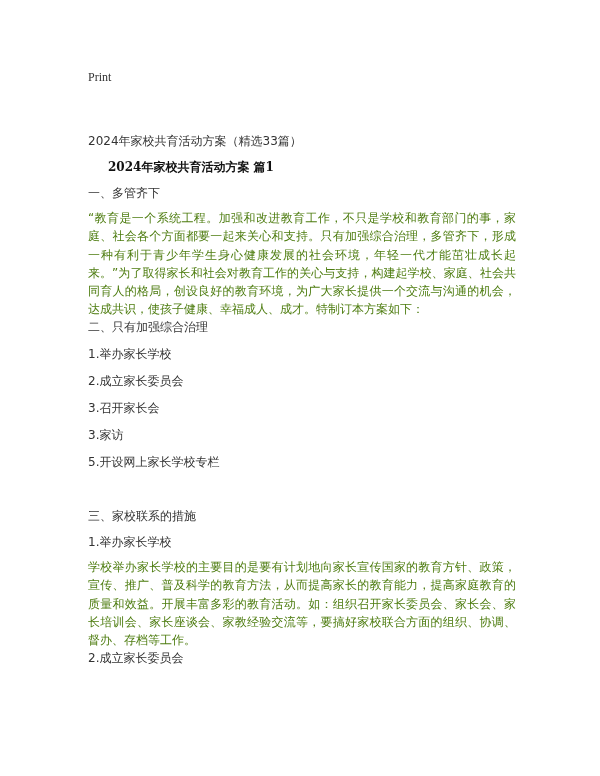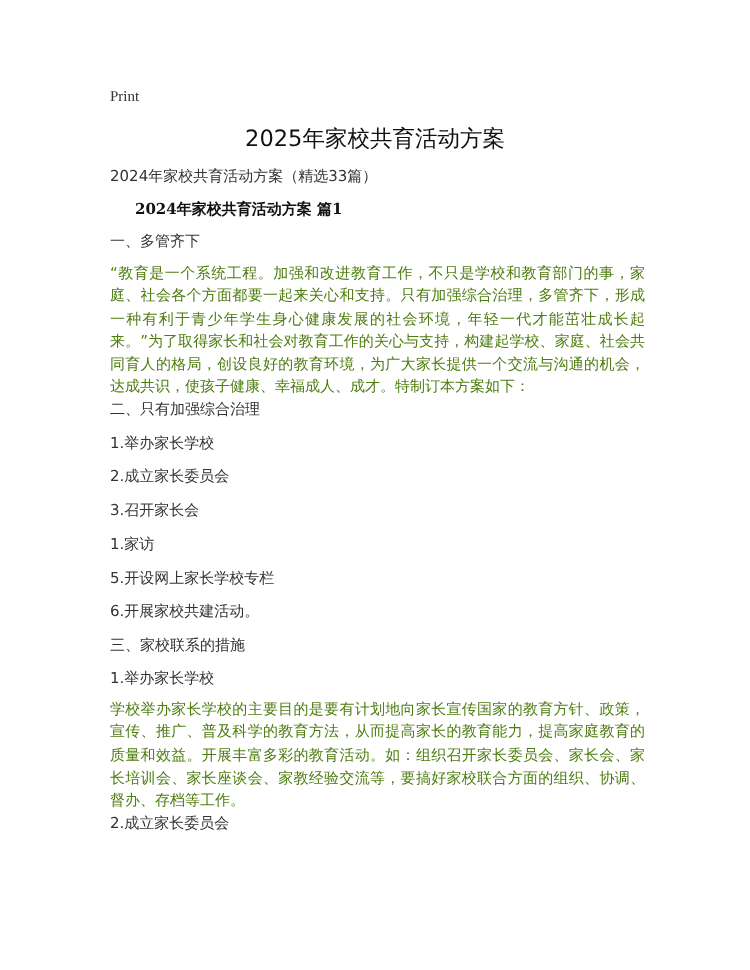--- a/index.html
+++ b/index.html
@@ -14,32 +14,30 @@
   .title { left: 0; width: 600px; text-align: center; font-size: 18px; color: #111; top: 99px; }
   .bold { font-weight: bold; color: #111; font-family: "DejaVu Serif", serif; }
   .para { position: absolute; left: 88px; width: 428px; font-size: 12px; line-height: 18.3px; color: #4d7c0f;
           text-align: justify; word-break: break-all; }
 </style>
 </head>
 <body>
 
 <div class="page">
   <div class="line print">Print</div>
-  <div class="line title">2025年家校共育活动方案</div>
   <div class="line" style="top:133px;">2024年家校共育活动方案（精选33篇）</div>
   <div class="line bold" style="top:159px;margin-left:20px;">2024年家校共育活动方案 篇1</div>
 
   <div class="line" style="top:185px;">一、多管齐下</div>
   <div class="para" style="top:209px;">“教育是一个系统工程。加强和改进教育工作，不只是学校和教育部门的事，家庭、社会各个方面都要一起来关心和支持。只有加强综合治理，多管齐下，形成一种有利于青少年学生身心健康发展的社会环境，年轻一代才能茁壮成长起来。”为了取得家长和社会对教育工作的关心与支持，构建起学校、家庭、社会共同育人的格局，创设良好的教育环境，为广大家长提供一个交流与沟通的机会，达成共识，使孩子健康、幸福成人、成才。特制订本方案如下：</div>
 
   <div class="line" style="top:319px;">二、只有加强综合治理</div>
   <div class="line" style="top:346px;">1.举办家长学校</div>
   <div class="line" style="top:373px;">2.成立家长委员会</div>
   <div class="line" style="top:400px;text-align:right;">3.召开家长会</div>
-  <div class="line" style="top:427px;">1.家访</div>
+  <div class="line" style="top:427px;">3.家访</div>
   <div class="line" style="top:454px;">5.开设网上家长学校专栏</div>
-  <div class="line" style="top:481px;">6.开展家校共建活动。</div>
 
   <div class="line" style="top:508px;">三、家校联系的措施</div>
   <div class="line" style="top:534px;">1.举办家长学校</div>
   <div class="para" style="top:558px;">学校举办家长学校的主要目的是要有计划地向家长宣传国家的教育方针、政策，宣传、推广、普及科学的教育方法，从而提高家长的教育能力，提高家庭教育的质量和效益。开展丰富多彩的教育活动。如：组织召开家长委员会、家长会、家长培训会、家长座谈会、家教经验交流等，要搞好家校联合方面的组织、协调、督办、存档等工作。</div>
   <div class="line" style="top:650px;">2.成立家长委员会</div>
 </div>
 
 </body></html>

